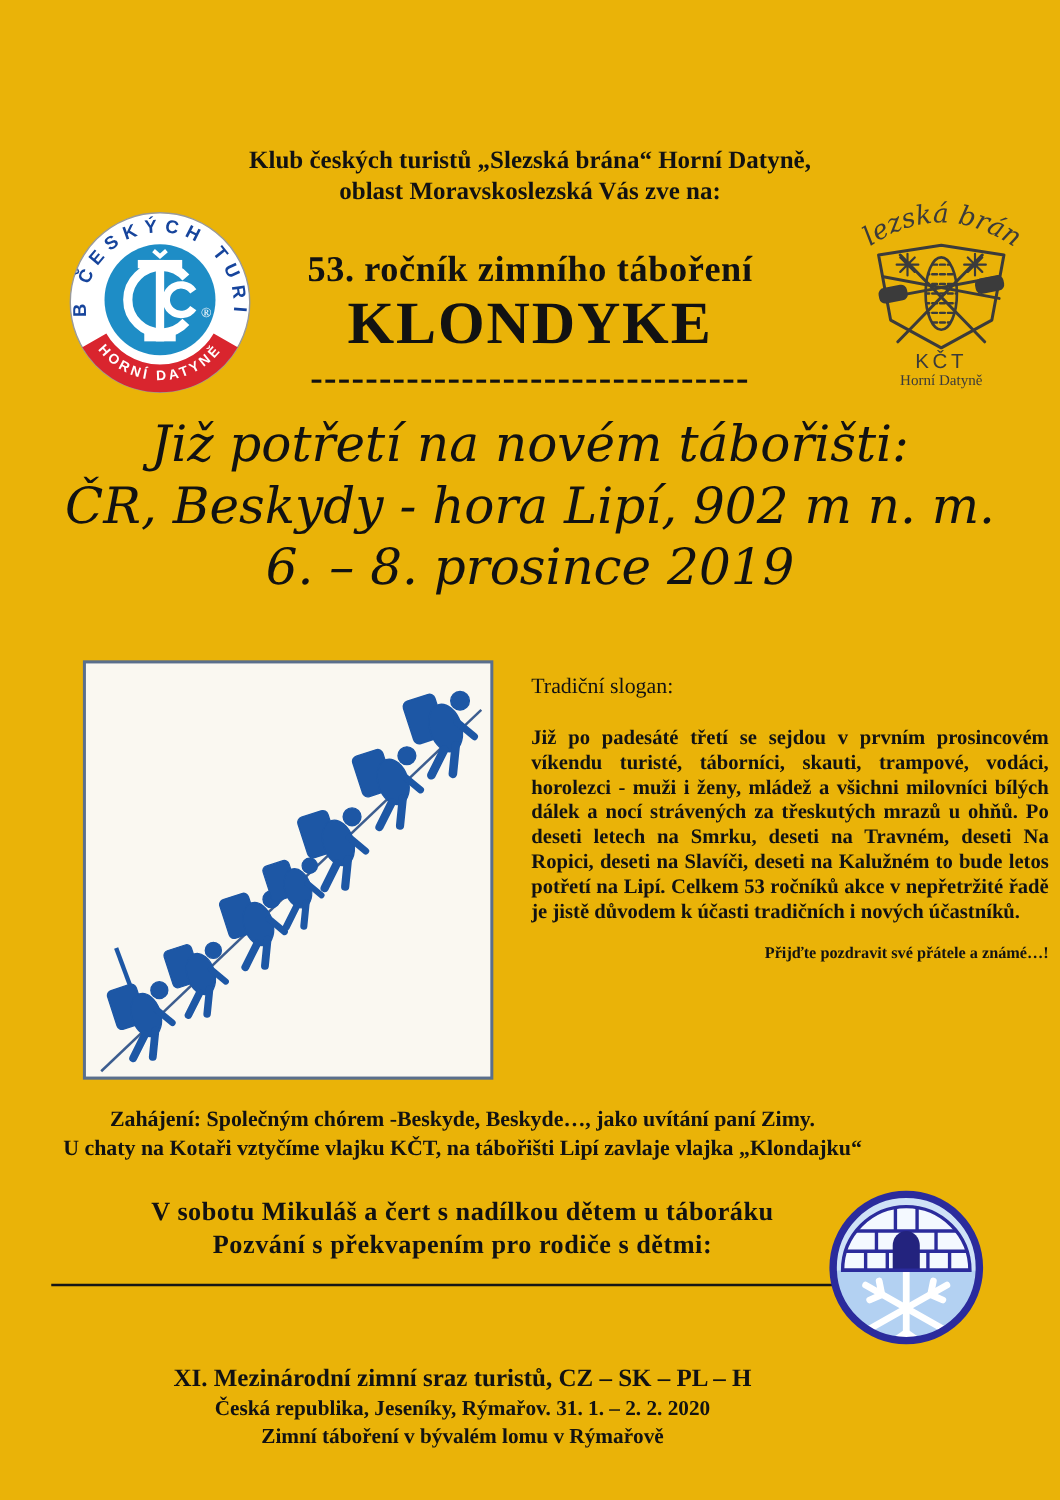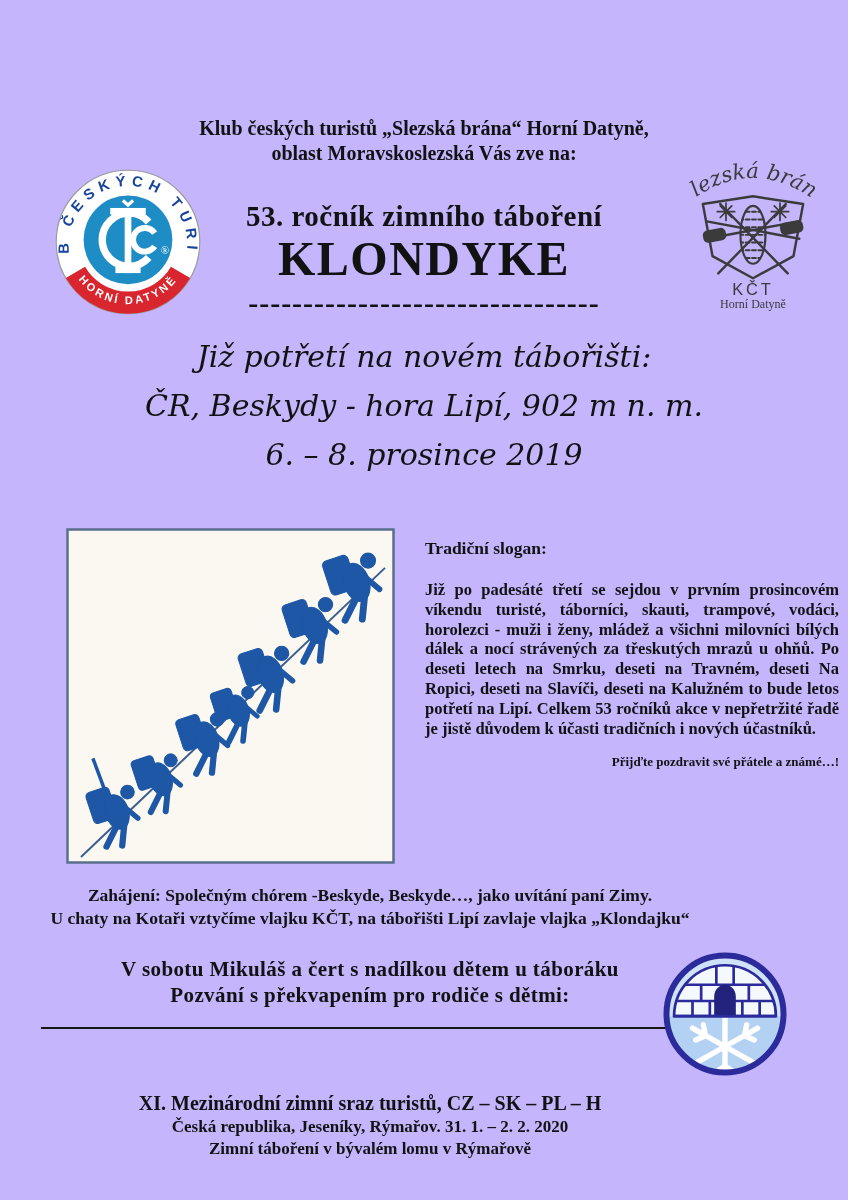--- a/index.html
+++ b/index.html
@@ -1,21 +1,21 @@
 <!DOCTYPE html>
 <html><head>
 <meta charset="utf-8">
 <style>
   * { box-sizing: border-box; margin: 0; padding: 0; }
   html,body { background:#e8e8e8; }
   #page {
     position: relative;
     width: 848px; height: 1200px;
     margin: 0 auto;
-    background: #c4b5fd;
+    background: #eab308;
     color: #121212;
     font-family: "Liberation Serif", serif;
     overflow: hidden;
   }
   .hdr {
     position: absolute; top: 116px; left: 0; width: 848px;
     text-align: center; font-weight: bold; font-size: 20px; line-height: 25px;
   }
   .badge-wrap { position: absolute; left: 54px; top: 168px; width: 148px; height: 148px; }
   .stamp-wrap { position: absolute; left: 681px; top: 150px; width: 144px; height: 162px; }
@@ -27,25 +27,25 @@
     position: absolute; top: 231px; left: 0; width: 848px; text-align: center;
     font-weight: bold; font-size: 48px; letter-spacing: 1.5px;
   }
   .dashes {
     position: absolute; top: 286px; left: 0; width: 848px; text-align: center;
     font-weight: bold; font-size: 30px; letter-spacing: 1px; white-space: nowrap;
   }
   .script-block {
     position: absolute; top: 332px; left: 0; width: 848px; text-align: center;
     font-family: "DejaVu Serif", serif; font-style: italic;
-    font-size: 30px; line-height: 49px;
+    font-size: 40px; line-height: 49px;
   }
   .image-box { position: absolute; left: 66px; top: 528px; width: 329px; height: 336px; }
   .right-col { position: absolute; left: 425px; top: 538px; width: 414px; }
-  .slogan-heading { font-weight: bold; font-size: 17.5px; }
+  .slogan-heading { font-weight: normal; font-size: 17.5px; }
   .slogan-body {
     margin-top: 21px; font-weight: bold; font-size: 16.5px; line-height: 19.8px;
     text-align: justify;
   }
   .greeting { margin-top: 16px; text-align: right; font-weight: bold; font-size: 13px; }
   .ceremony { margin-top: 15px; text-align: center; font-weight: bold; font-size: 17px; line-height: 22px; }
   .opening {
     position: absolute; left: 40px; top: 884px; width: 660px; text-align: center;
     font-weight: bold; font-size: 17.5px; line-height: 23px;
   }

